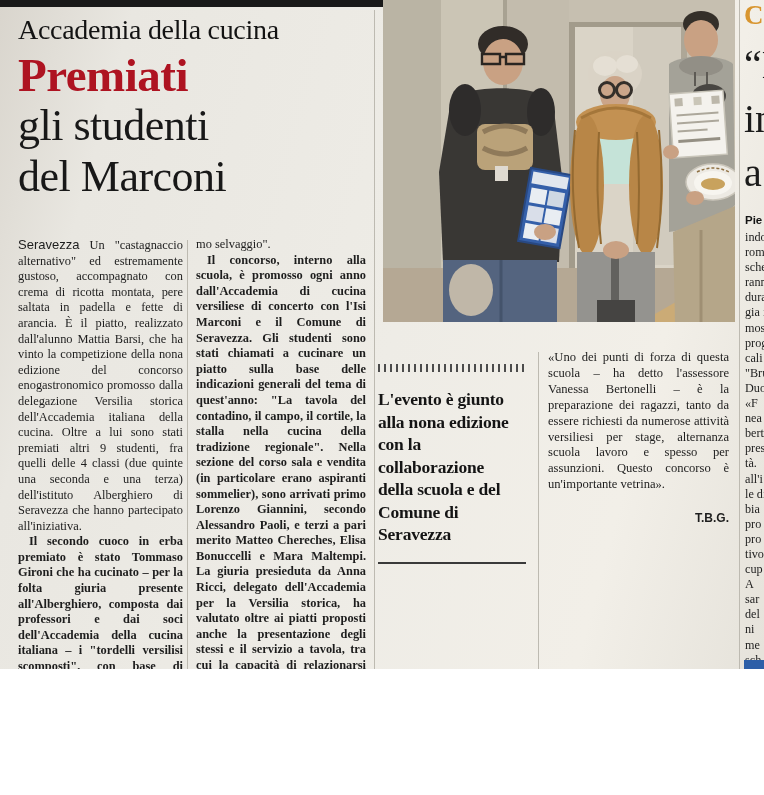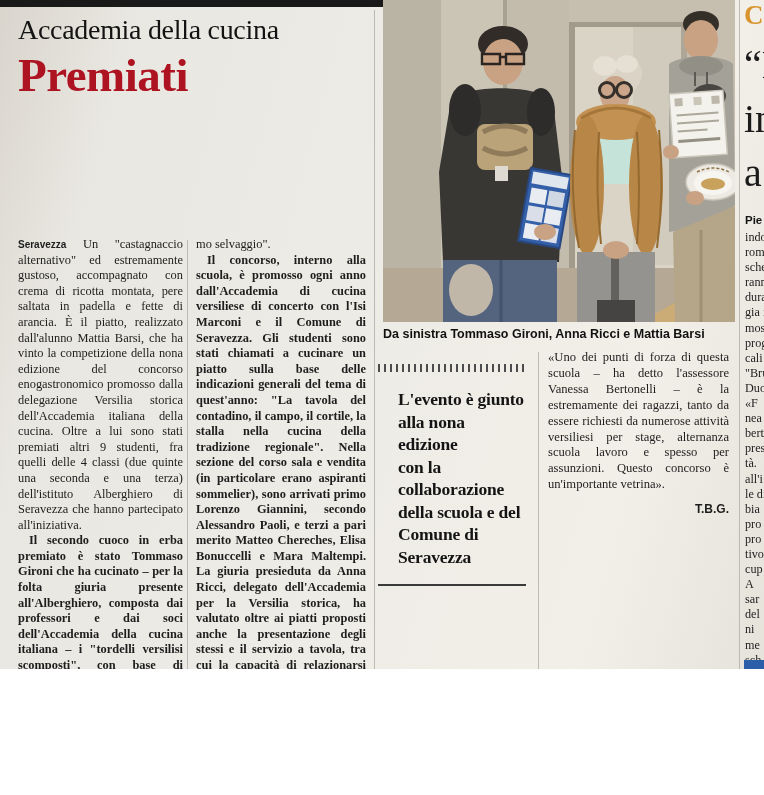--- a/index.html
+++ b/index.html
@@ -13,41 +13,41 @@
 
   
   .kicker{left:18px;top:14px;width:355px;font-size:28px;letter-spacing:-.3px;color:#131313;}
   .hl-red{left:18px;top:48px;width:355px;font-size:47px;font-weight:bold;color:#ae1321;letter-spacing:-.5px;}
   .hl-black{left:18px;top:100px;width:360px;font-size:44px;line-height:51px;color:#181818;white-space:pre-line;letter-spacing:-.5px;}
 
   
   .bodycol{font-size:12.4px;line-height:15.6px;text-align:justify;overflow:hidden;color:#1d1d1d;}
   .bodycol p{margin:0;}
   .bodycol p + p{text-indent:11px;font-weight:bold;}
-  .leadin{font-family:"Liberation Sans",sans-serif;font-weight:bold;font-size:10px;}
+  .leadin{font-family:"Liberation Sans",sans-serif;font-weight:normal;font-size:13px;}
   .col1{left:18px;top:237px;width:165px;height:478px;}
   .col2{left:196px;top:237px;width:170px;height:478px;}
   .col3{left:548px;top:350px;width:181px;height:392px;font-size:12.6px;line-height:15.9px;}
-  .byline{text-align:right;font-family:"Liberation Sans",sans-serif;font-weight:bold;font-size:12px;margin-top:9px;}
+  .byline{text-align:right;font-family:"Liberation Sans",sans-serif;font-weight:bold;font-size:12px;margin-top:18px;}
 
   .vrule{background:#bdbab1;width:1px;}
   .vr1{left:187px;top:240px;height:472px;}
   .vr2{left:374px;top:10px;height:702px;}
   .vr3{left:538px;top:352px;height:388px;}
   .vr4{left:739px;top:0;height:755px;}
   .hrule-main{left:18px;top:714px;width:719px;height:1px;background:#a7a49b;}
 
   
   .photo{left:383px;top:0;width:352px;height:322px;}
   .caption{left:383px;top:327px;width:352px;font-family:"Liberation Sans",sans-serif;font-weight:bold;font-size:12.5px;color:#111;}
 
   
   .pq{left:378px;top:364px;width:150px;}
   .pq-hatch{height:8px;width:148px;background:repeating-linear-gradient(90deg,#4c4c4c 0 2px,transparent 2px 6px);margin-bottom:16px;}
-  .pq-text{font-weight:bold;font-size:17.5px;line-height:22.5px;color:#141414;white-space:pre-line;letter-spacing:-.2px;margin-left:20px;}
+  .pq-text{font-weight:bold;font-size:17.5px;line-height:22.5px;color:#141414;white-space:pre-line;letter-spacing:-.2px;}
   .pq-rule{border:none;border-top:2px solid #3a3a3a;width:148px;margin:16px 0 0 0;}
 
   
   .side-kicker{left:744px;top:0px;width:24px;height:32px;overflow:hidden;font-weight:bold;font-size:27px;color:#d8952f;}
   .side-headline{left:744px;top:38px;width:24px;height:170px;overflow:hidden;font-size:40px;line-height:54px;color:#1b1b1b;white-space:pre;}
   .side-lead{left:745px;top:214px;width:22px;font-family:"Liberation Sans",sans-serif;font-weight:bold;font-size:11.5px;color:#141414;}
   .side-text{left:745px;top:230px;width:22px;height:432px;overflow:hidden;font-size:12.2px;line-height:15.1px;white-space:pre;color:#1d1d1d;}
   .side-img-blue{left:744px;top:660px;width:20px;height:33px;background:#2d5fa8;}
   .side-img-red{left:746px;top:727px;width:18px;height:25px;background:#7b2a33;box-shadow:inset 0 6px 0 #5e1f27;}
 
@@ -66,20 +66,22 @@
 </style>
 </head>
 <body>
 
 <div id="page">
 
   <div class="abs dark-top"></div>
 
   <div class="abs kicker">Accademia della cucina</div>
   <div class="abs hl-red">Premiati</div>
+  <div class="abs hl-black">gli studenti
+del Marconi</div>
 
   <div class="abs vrule vr1"></div>
   <div class="abs vrule vr2"></div>
   <div class="abs vrule vr3"></div>
   <div class="abs vrule vr4"></div>
   <div class="abs hrule-main"></div>
 
   <div class="abs bodycol col1">
     <p><span class="leadin">Seravezza</span><span> Un "castagnaccio alternativo" ed estremamente gustoso, accompagnato con crema di ricotta montata, pere saltata in padella e fette di arancia. È il piatto, realizzato dall'alunno Mattia Barsi, che ha vinto la competizione della nona edizione del concorso enogastronomico promosso dalla delegazione Versilia storica dell'Accademia italiana della cucina. Oltre a lui sono stati premiati altri 9 studenti, fra quelli delle 4 classi (due quinte una seconda e una terza) dell'istituto Alberghiero di Seravezza che hanno partecipato all'iniziativa.</span></p>
     <p>Il secondo cuoco in erba premiato è stato Tommaso Gironi che ha cucinato – per la folta giuria presente all'Alberghiero, composta dai professori e dai soci dell'Accademia della cucina italiana – i "tordelli versilisi scomposti", con base di cracker, un gel di pomodoro sopra e salsa di pommarola. Terzi, a pari merito, Matteo Dati con "ricordi delle Apuane", Elena Guelfi con "l'Intruglia" ed Edoardo Aloia con "l'Ara-</p>
@@ -178,34 +180,33 @@
       <ellipse cx="330" cy="183" rx="19" ry="12" fill="#f7f5ef"></ellipse>
       <ellipse cx="330" cy="184" rx="12" ry="6" fill="#c69e55"></ellipse>
       <path d="M314 172 q16 -8 32 0" stroke="#8a6a3a" stroke-width="1.5" fill="none" stroke-dasharray="3 2"></path>
       <ellipse cx="312" cy="198" rx="9" ry="7" fill="#c79c7d"></ellipse>
       <polygon points="290,232 352,206 352,322 292,322" fill="#b2a283"></polygon>
       <path d="M318 230 v92" stroke="#9a8a6c" stroke-width="3"></path>
 
       <rect x="0" y="0" width="352" height="322" fill="#ffffff" opacity="0.05"></rect>
     </svg>
   </div>
-  <div class="abs caption">Da sinistra Tommaso Gironi, Anna Ricci e Mattia Barsi</div>
 
   <div class="abs pq">
     <div class="pq-hatch"></div>
     <div class="pq-text">L'evento è giunto
 alla nona edizione
 con la collaborazione
 della scuola e del
 Comune di Seravezza</div>
     <hr class="pq-rule">
   </div>
 
   <div class="abs bodycol col3">
-    <p>«Uno dei punti di forza di questa scuola – ha detto l'assessore Vanessa Bertonelli – è la estremamente dei ragazzi, tanto da essere richiesti da numerose attività versiliesi per stage, alternanza scuola lavoro e spesso per assunzioni. Questo concorso è un'importante vetrina».</p>
+    <p>«Uno dei punti di forza di questa scuola – ha detto l'assessore Vanessa Bertonelli – è la preparazione dei ragazzi, tanto da essere richiesti da numerose attività versiliesi per stage, alternanza scuola lavoro e spesso per assunzioni. Questo concorso è un'importante vetrina».</p>
     <div class="byline">T.B.G.</div>
   </div>
 
   <div class="abs side-kicker">Ca</div>
   <div class="abs side-headline">“L
 in
 a l</div>
   <div class="abs side-lead">Pie</div>
   <div class="abs side-text">indos
 roma

